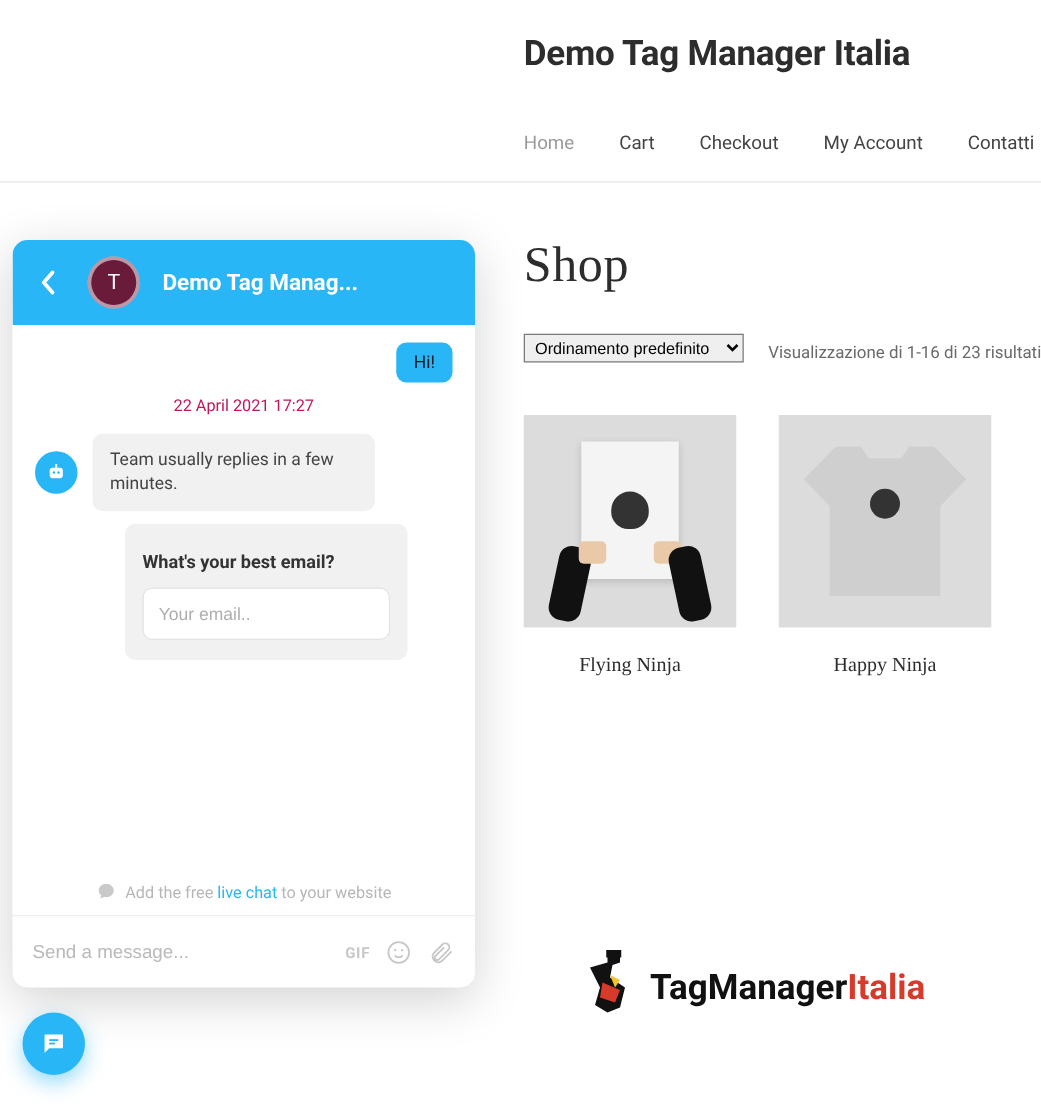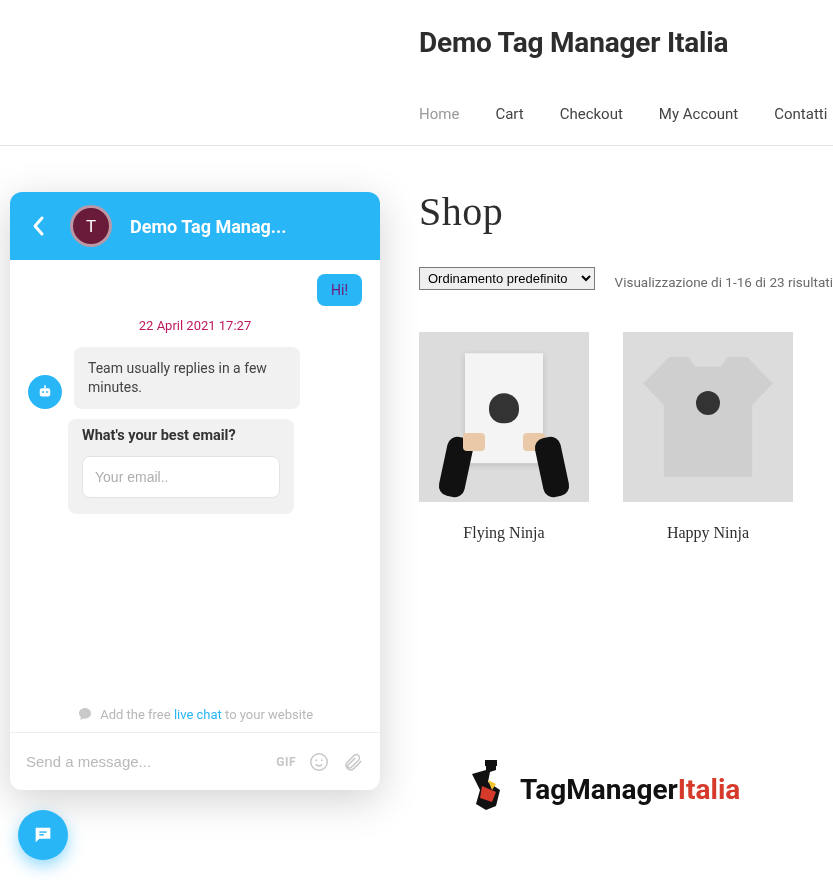--- a/index.html
+++ b/index.html
@@ -207,52 +207,52 @@
   .chat-body {
     flex: 1;
     background: #fff;
     padding: 14px 18px 8px 18px;
     position: relative;
     overflow: hidden;
   }
   .msg-out-row { display: flex; justify-content: flex-end; margin-bottom: 10px; }
   .msg-out {
     background: #29b6f6;
-    color: #701a75;
+    color: #0f172a;
     font-size: 14px;
     padding: 8px 14px;
     border-radius: 8px;
   }
   .timestamp {
     text-align: center;
     color: #be185d;
     font-size: 13px;
     margin: 12px 0 14px;
   }
-  .bot-row { display: flex; gap: 12px; align-items: flex-end; margin-bottom: 10px; }
+  .bot-row { display: flex; gap: 12px; align-items: center; margin-bottom: 10px; }
   .bot-avatar {
     width: 34px; height: 34px; border-radius: 50%;
     background: #29b6f6;
     display: flex; align-items: center; justify-content: center;
   }
   .bot-avatar svg { fill: #fff; }
   .msg-in {
     background: #f1f1f1;
     color: #444;
     font-size: 14px;
     padding: 12px 14px;
     border-radius: 8px;
     max-width: 226px;
     line-height: 1.35;
   }
   .email-card {
-    margin-left: 40px;
+    margin-left: 72px;
     background: #f1f1f1;
     border-radius: 8px;
-    padding: 8px 14px 16px;
+    padding: 22px 14px 16px;
     width: 226px;
   }
   .email-card-title {
     font-weight: 700;
     font-size: 14.5px;
     color: #333;
     margin-bottom: 12px;
   }
   .email-input-wrap {
     display: flex;

